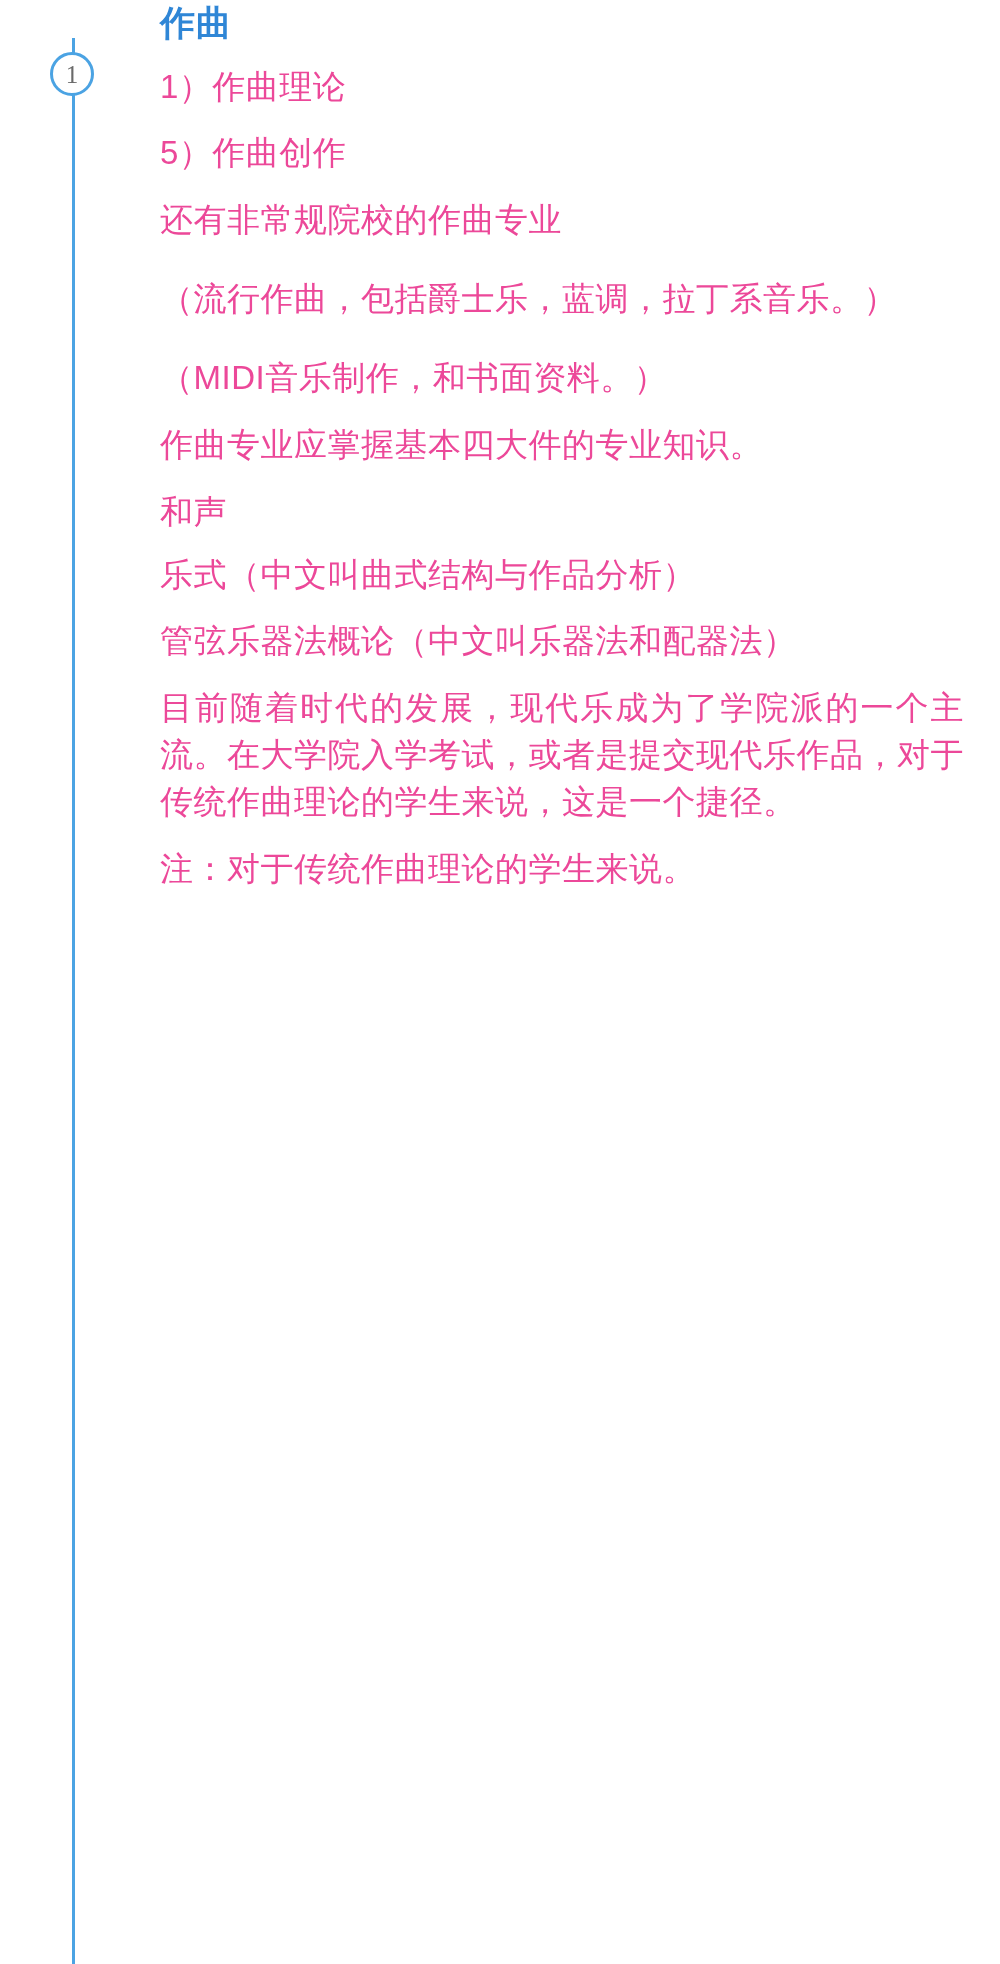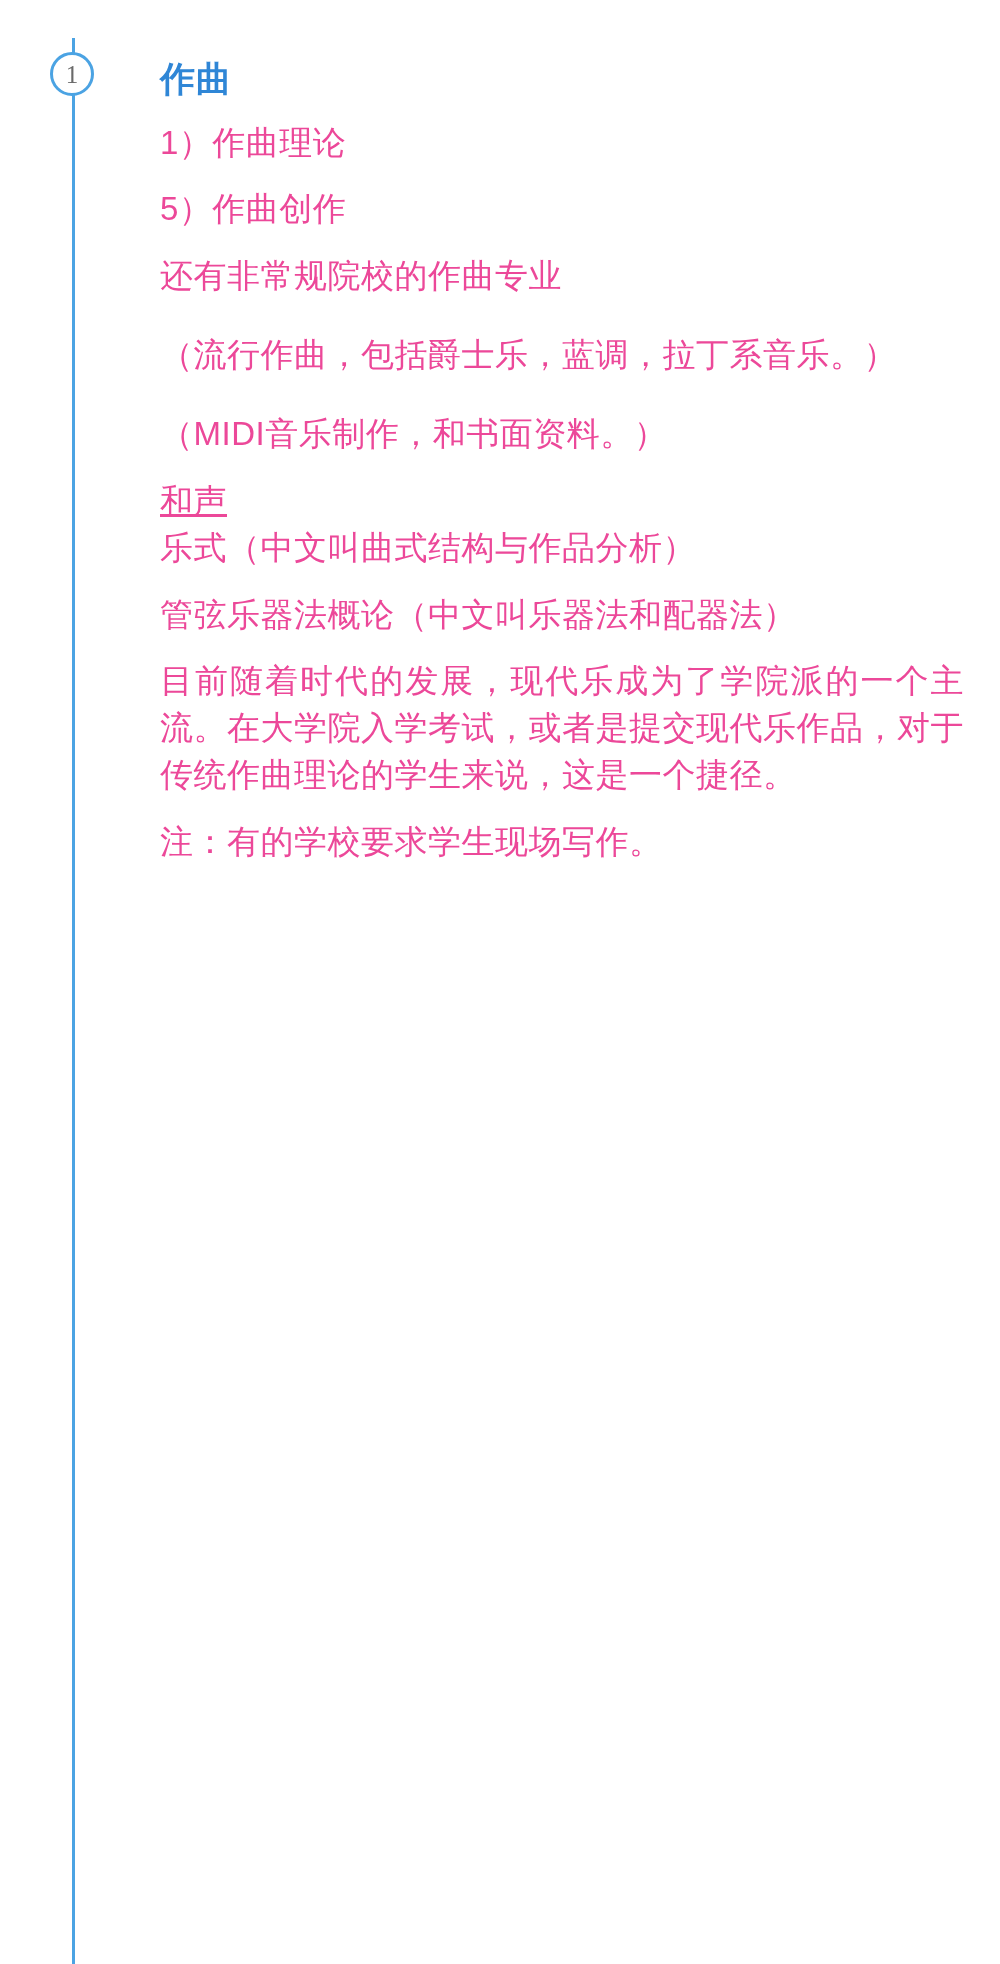--- a/index.html
+++ b/index.html
@@ -49,21 +49,20 @@
     font-size: 25px;
     line-height: 1;
     color: #6a6a6a;
     font-family: "Liberation Serif", "DejaVu Serif", serif;
   }
 
   .content {
     position: relative;
     margin-left: 160px;
     margin-right: 36px;
-    padding-top: 56px;
   }
 
   .section-title {
     color: #2f86d6;
     font-size: 35px;
     font-weight: bold;
     line-height: 1.3;
     margin: 0 0 18px 0;
     letter-spacing: 1px;
   }
@@ -75,22 +74,21 @@
     color: #ec4899;
     letter-spacing: 0.5px;
   }
 
   .para.justified {
     text-align: justify;
     text-align-last: left;
   }
 
   .para.tight {
-    margin-bottom: 0;
-    text-decoration: underline;
+    margin-bottom: 16px;
   }
 
   .para.tight-follow {
     margin-top: 0;
     margin-bottom: 20px;
   }
 
   .para.indent {
     text-indent: 0;
     margin-top: 32px;
@@ -116,28 +114,29 @@
     <p class="para">1）作曲理论</p>
 
     <p class="para">5）作曲创作</p>
 
     <p class="para">还有非常规院校的作曲专业</p>
 
     <p class="para justified indent">（流行作曲，包括爵士乐，蓝调，拉丁系音乐。）</p>
 
     <p class="para indent">（MIDI音乐制作，和书面资料。）</p>
 
+    <p class="para">作曲专业应掌握基本四大件的专业知识。</p>
 
     <p class="para tight">和声</p>
 
 
     <p class="para">乐式（中文叫曲式结构与作品分析）</p>
 
     <p class="para">管弦乐器法概论（中文叫乐器法和配器法）</p>
 
 
     <p class="para justified">目前随着时代的发展，现代乐成为了学院派的一个主流。在大学院入学考试，或者是提交现代乐作品，对于传统作曲理论的学生来说，这是一个捷径。</p>
 
-    <p class="para">注：有的学校要求学生现场写作。</p>
+    <p class="para">注：对于传统作曲理论的学生来说。</p>
 
     <div class="spacer-bottom"></div>
   </div>
 </div>
 
 </body></html>

